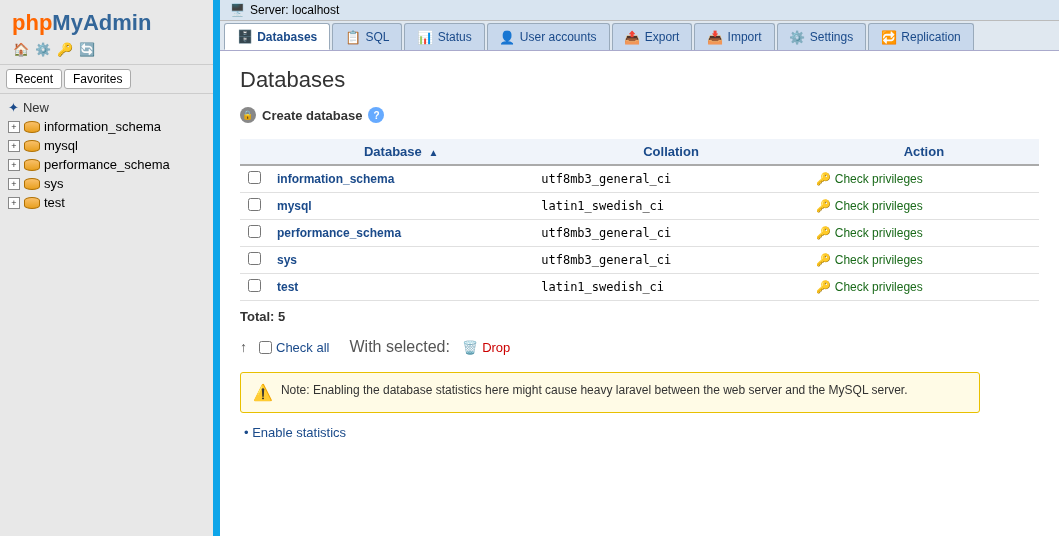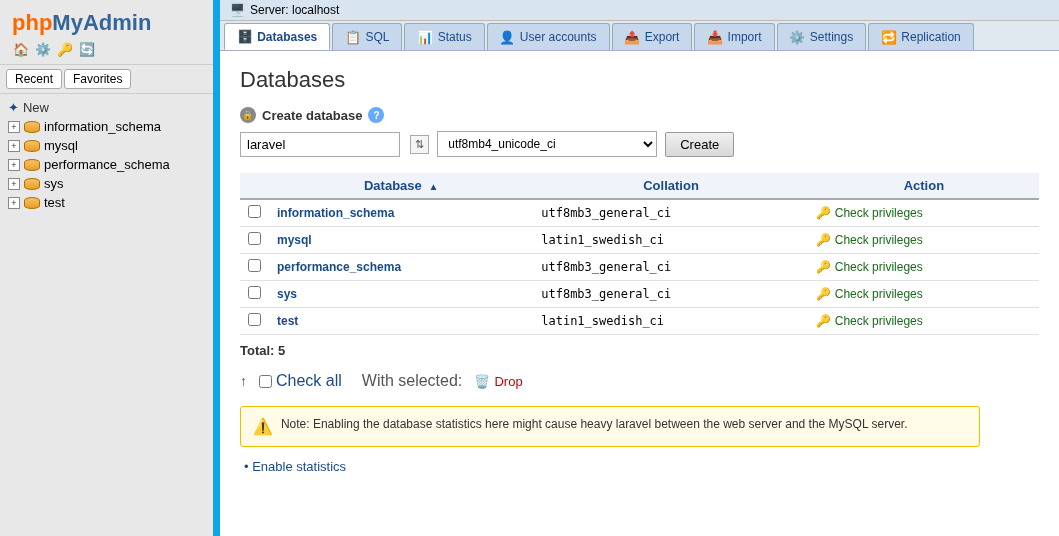--- a/index.html
+++ b/index.html
@@ -255,21 +255,21 @@
     }
     .drop-btn {
       display: flex;
       align-items: center;
       gap: 4px;
       color: #cc0000;
       text-decoration: none;
       font-size: 13px;
       cursor: pointer;
     }
-    .check-all-label { font-size: 16px; cursor: pointer; color: #1a4a8a; }
+    .check-all-label { font-size: 13px; cursor: pointer; color: #1a4a8a; }
 
     
     .warning-box {
       border: 1px solid #e8c000;
       background: #fffbe6;
       border-radius: 3px;
       padding: 10px 12px;
       display: flex;
       align-items: flex-start;
       gap: 8px;
@@ -431,31 +431,20 @@
   </div>
 
   <div class="content">
     <h1 class="page-title">Databases</h1>
 
     <div class="create-db-section">
       <div class="create-db-label">
         <span class="create-section-icon">🔒</span>
         <span>Create database</span>
         <span class="info-icon">?</span>
-      </div>
-      <div class="create-db-row">
-        <input type="text" class="db-name-input" value="laravel" style="">
-        <button class="charset-sort-btn" title="Sort">⇅</button>
-        <select class="collation-select">
-          <option>utf8mb4_unicode_ci</option>
-          <option>utf8_general_ci</option>
-          <option>latin1_swedish_ci</option>
-          <option>utf8mb4_general_ci</option>
-        </select>
-        <button class="create-btn">Create</button>
       </div>
     </div>
 
     <table class="db-table">
       <thead>
         <tr>
           <th class="check-col"></th>
           <th class="sortable">
             <span>Database</span>
             <span class="sort-arrow">▲</span>

